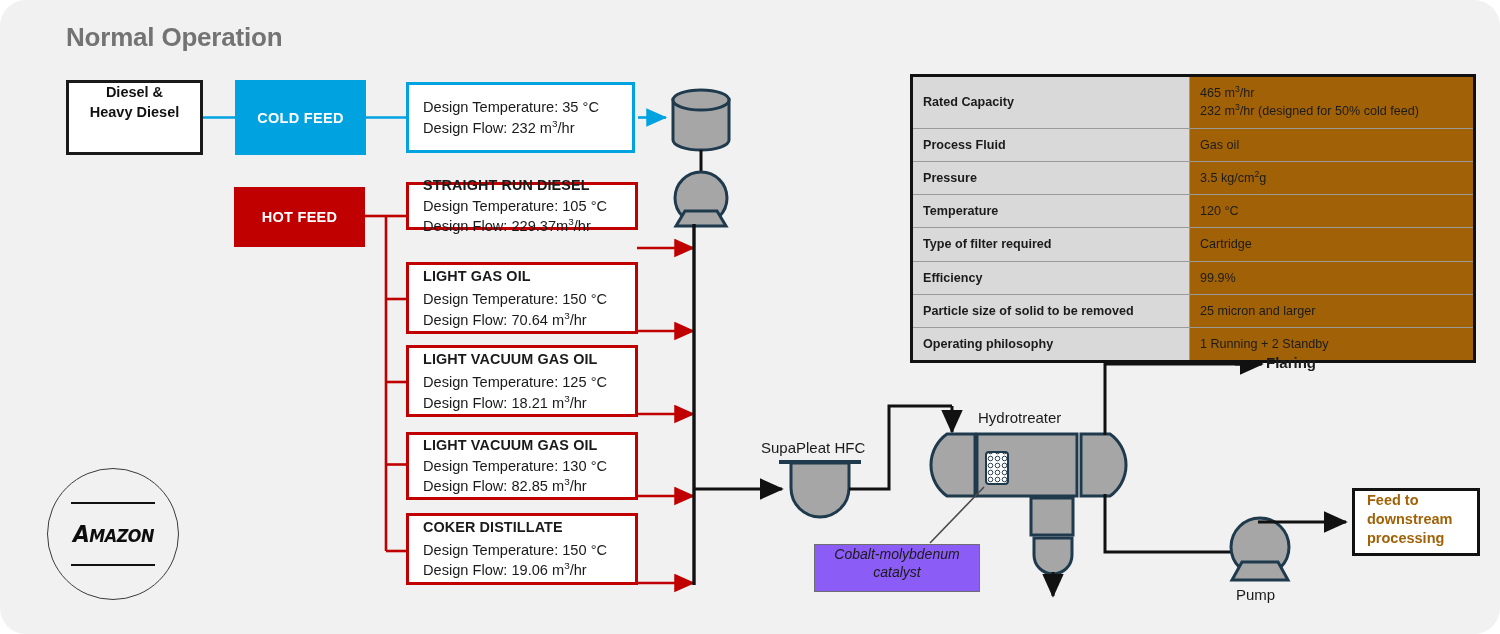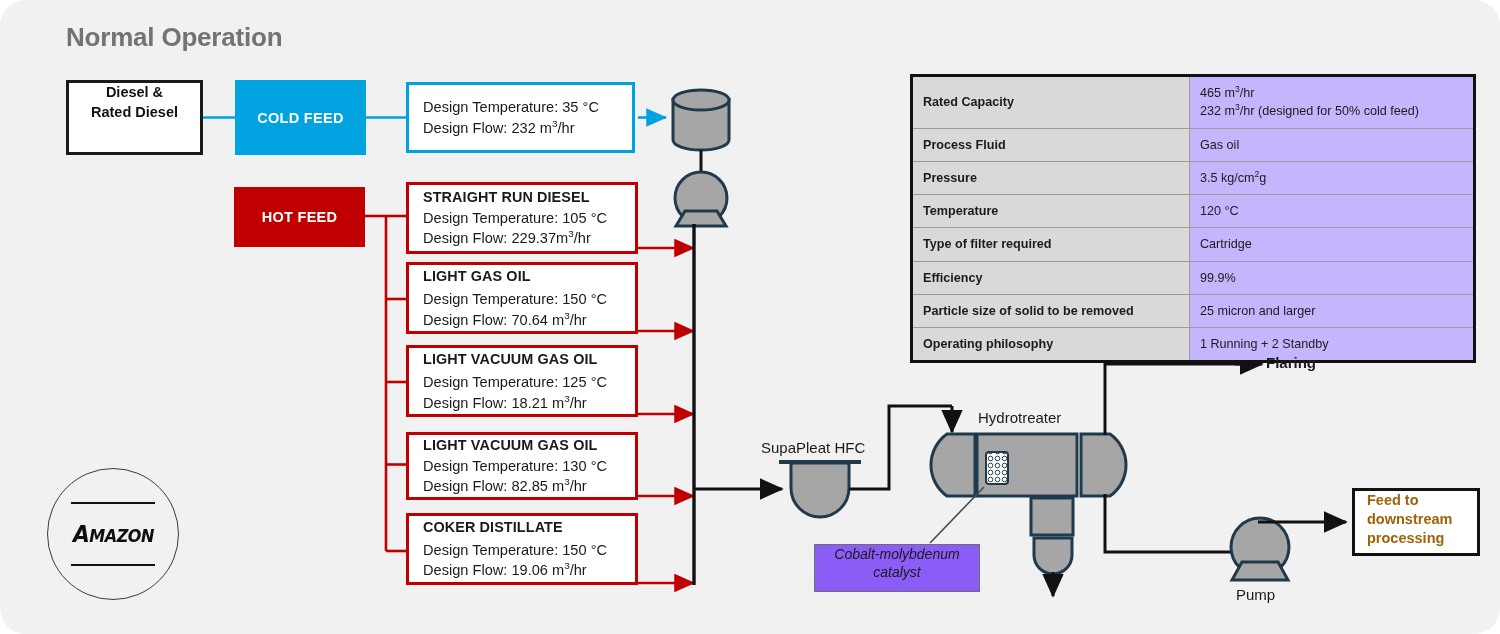--- a/index.html
+++ b/index.html
@@ -36,21 +36,21 @@
   .hotinfo{border:3px solid #c00000;left:406px;width:232px;}
 
   sup{font-size:.68em;vertical-align:super;line-height:0;}
 
   
   #spec{left:910px;top:74px;width:566px;border:3px solid #111;
         border-collapse:collapse;background:#f2f2f2;}
   #spec td{border:1px solid #9a9a9a;font-size:12.6px;color:#1b1b1b;
            padding:7px 10px;vertical-align:middle;line-height:1.45;}
   #spec td.k{background:#d9d9d9;font-weight:bold;width:256px;}
-  #spec td.v{background:#c4b5fd;}
+  #spec td.v{background:#a16207;}
 
   
   .lbl{font-size:15px;color:#1b1b1b;white-space:nowrap;}
   #lbl-supa{left:761px;top:439px;}
   #lbl-hydro{left:978px;top:409px;}
   #lbl-flare{left:1266px;top:354px;font-weight:bold;}
   #lbl-pump{left:1236px;top:586px;}
 
   #cat-box{left:814px;top:544px;width:166px;height:48px;
            border:1px solid #6e6e6e;background:#8b5cf6;font-style:italic;
@@ -167,34 +167,34 @@
       <path d="M1232,580 L1288,580 L1278,562 L1242,562 z" fill="#a6a6a6" stroke="#1f3a4d" stroke-width="3"></path>
     </g>
 
     <line x1="1258" y1="522" x2="1346" y2="522" stroke="#111" stroke-width="3" marker-end="url(#ar-blk)"></line>
   </svg>
 
   <div class="abs" id="title">Normal Operation</div>
 
   <div class="abs box ctr" id="src-box">
     <div>Diesel &amp;</div>
-    <div>Rated Diesel</div>
+    <div>Heavy Diesel</div>
   </div>
 
   <div class="abs feedtag" id="cold-tag">COLD FEED</div>
   <div class="abs feedtag" id="hot-tag">HOT FEED</div>
 
   <div class="abs info" id="cold-info">
     <div>Design Temperature: 35 °C</div>
     <div>
       <span>Design Flow: 232 m</span><sup>3</sup><span>/hr</span>
     </div>
   </div>
 
-  <div class="abs info hotinfo" style="top:182px;height:72px">
+  <div class="abs info hotinfo" style="top:182px;height:48px">
     <div class="hd">STRAIGHT RUN DIESEL</div>
     <div>Design Temperature: 105 °C</div>
     <div><span>Design Flow: 229.37m</span><sup>3</sup><span>/hr</span></div>
   </div>
 
   <div class="abs info hotinfo" style="top:262px;height:72px">
     <div class="hd" style="margin-bottom:3px">LIGHT GAS OIL</div>
     <div>Design Temperature: 150 °C</div>
     <div><span>Design Flow: 70.64 m</span><sup>3</sup><span>/hr</span></div>
   </div>

